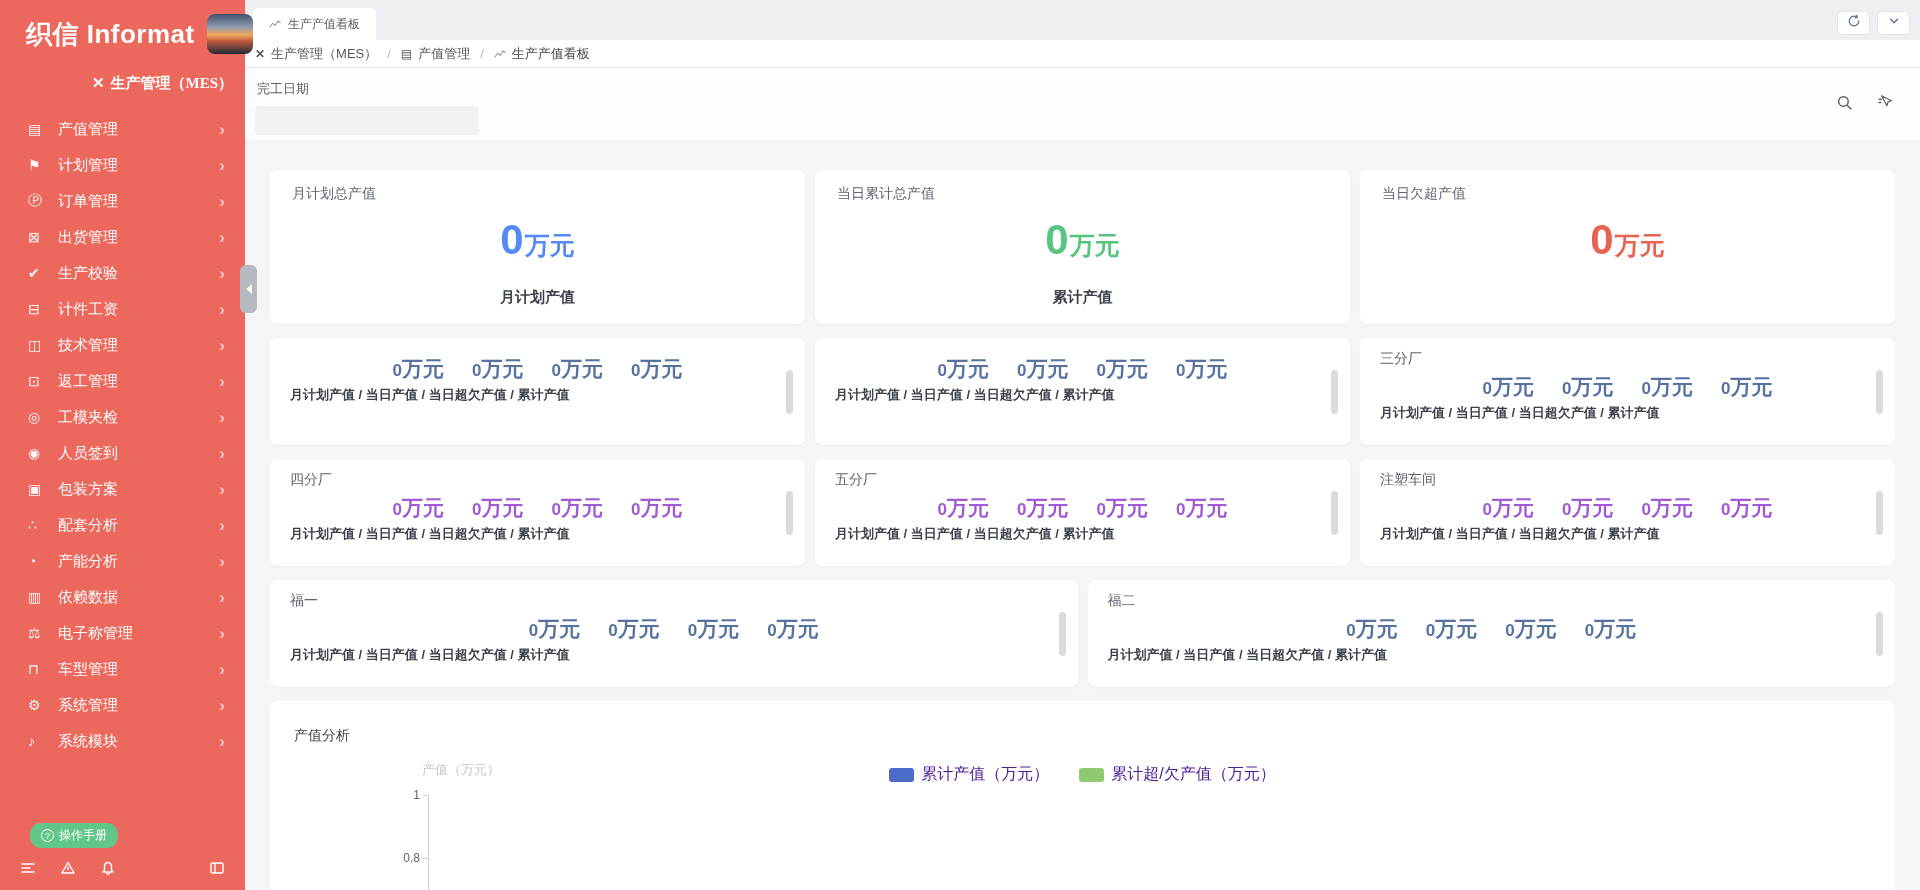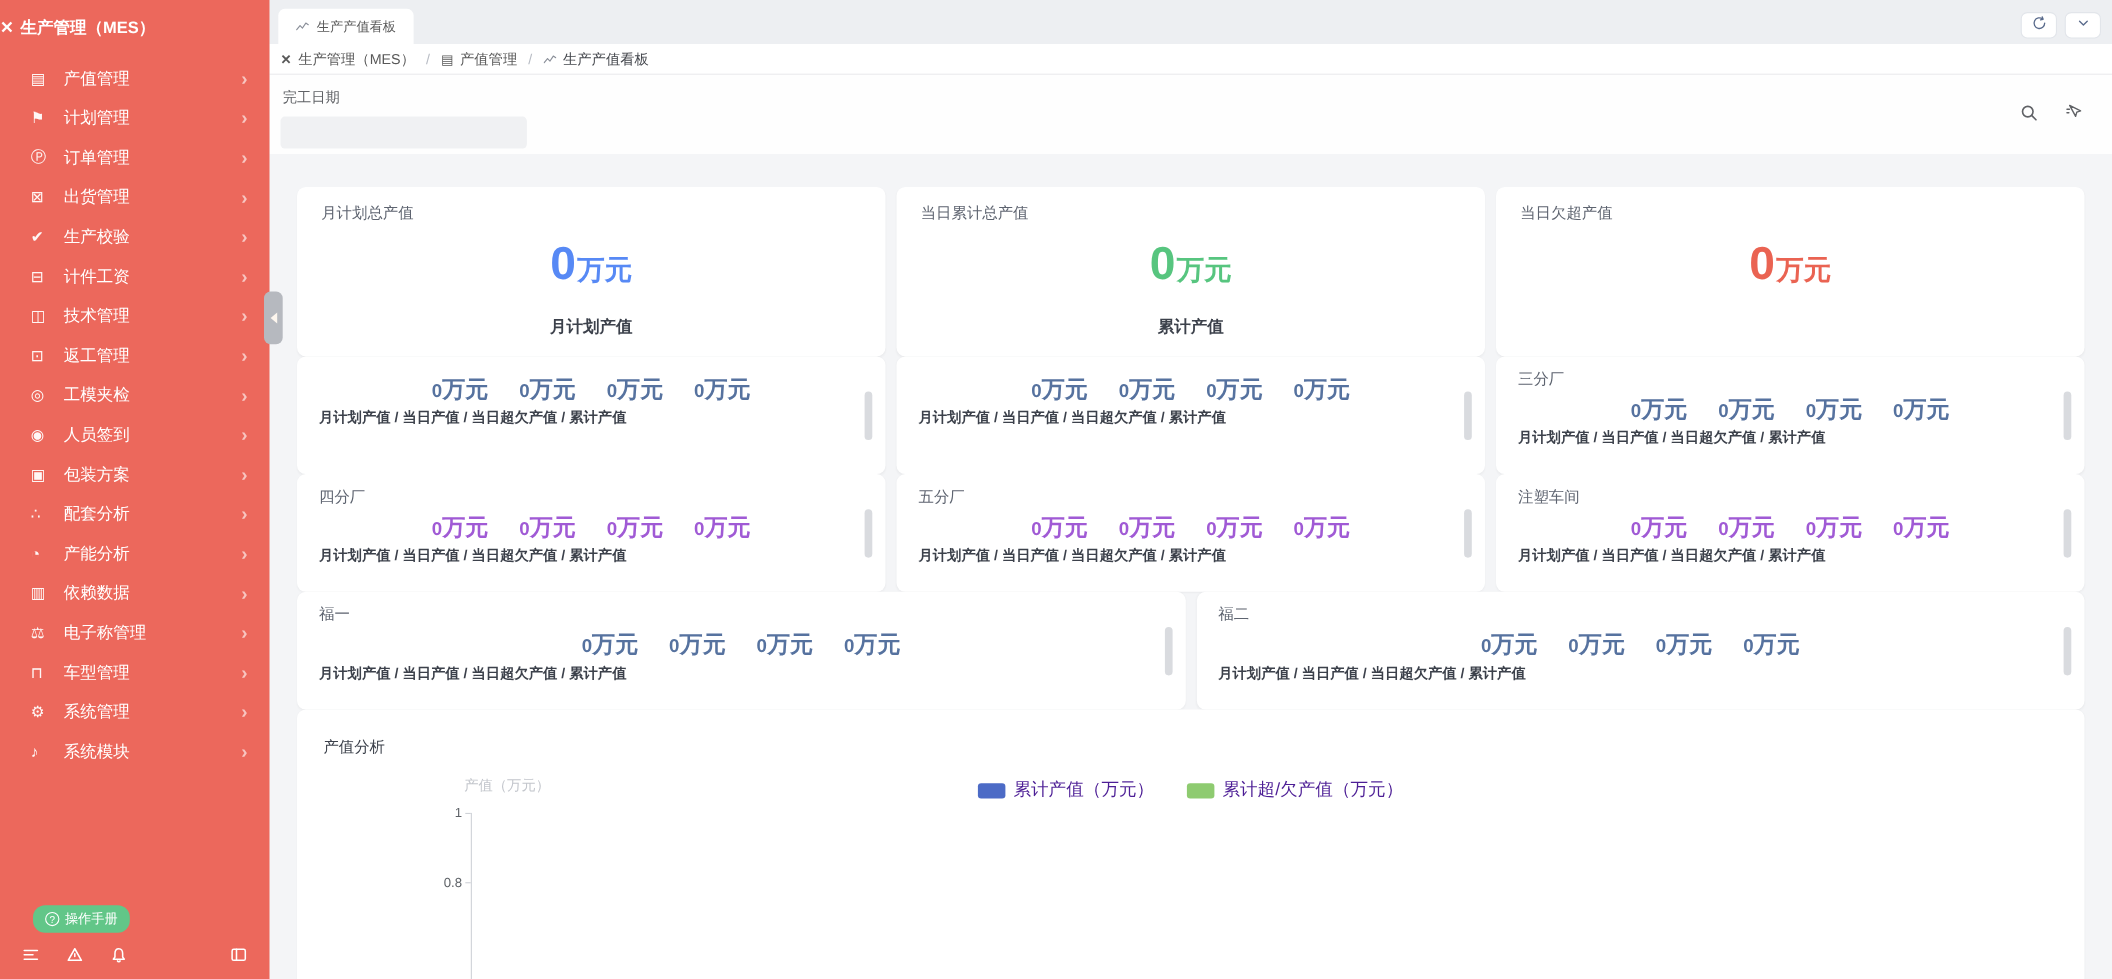--- a/index.html
+++ b/index.html
@@ -5,21 +5,21 @@
   * { margin:0; padding:0; box-sizing:border-box; }
   html,body { width:1920px; height:890px; overflow:hidden; }
   body { font-family:"Liberation Sans", sans-serif; background:#f4f5f7; display:flex; }
 
   
   .sidebar { width:245px; min-width:245px; height:890px; background:#ec685c; color:#fff; display:flex; flex-direction:column; position:relative; z-index:2; }
   .logo-row { display:flex; align-items:center; padding:14px 10px 4px 26px; gap:12px; }
   .logo-text { font-size:26px; font-weight:bold; letter-spacing:.5px; white-space:nowrap; }
   .avatar { width:46px; height:40px; border-radius:8px; flex:none;
             background:linear-gradient(180deg,#42506b 0%,#8c9ab0 32%,#f2a75e 52%,#c05a3c 68%,#20293a 100%); }
-  .module-row { text-align:left; padding:16px 0 8px; font-size:15px; font-weight:bold; }
+  .module-row { text-align:right; padding:16px 12px 8px; font-size:15px; font-weight:bold;font-family:Liberation Serif, serif; }
   .module-row .x-glyph { font-weight:bold; margin-right:6px; font-size:15px; }
   .menu { flex:1; padding-top:10px; overflow:hidden; }
   .menu-item { display:flex; align-items:center; height:36px; padding:0 20px 0 28px; font-size:15px; cursor:pointer; }
   .menu-icon { width:24px; font-size:14px; margin-right:6px; text-align:left; opacity:.95; }
   .menu-label { flex:1; }
   .menu-chevron { color:rgba(255,255,255,.62); font-size:17px; font-weight:bold; line-height:1; }
   .manual-btn { margin:6px 0 12px 30px; align-self:flex-start; background:#62c688; color:#fff; border:none;
                 border-radius:11px; font-size:12px; padding:4px 11px; display:flex; align-items:center; gap:5px; cursor:pointer;
                 font-family:inherit; }
   .manual-q { display:inline-block; width:13px; height:13px; border:1px solid #fff; border-radius:50%; font-size:9px; line-height:12px; text-align:center; }
@@ -49,21 +49,21 @@
   .crumb .x-glyph { font-weight:bold; }
   .crumb .icon svg { display:block; }
 
   .filter-panel { background:#fefefe; height:72px; padding:8px 16px 0 10px; position:relative; flex:none; }
   .filter-label { font-size:13px; color:#606266; margin:4px 0 8px 2px; }
   .filter-input { width:224px; height:29px; background:#f0f1f3; border:none; border-radius:4px; padding:0 8px; font-size:13px; color:#333; outline:none; }
   .filter-icons { position:absolute; right:26px; top:26px; display:flex; gap:24px; }
   .filter-icons .icon { cursor:pointer; }
   .filter-icons .icon svg { display:block; }
 
-  .content { flex:1; background:#f4f5f7; padding:30px 25px 0 25px; display:flex; flex-direction:column; overflow:hidden; }
+  .content { flex:1; background:#f4f5f7; padding:30px 25px 0 25px; display:flex; flex-direction:column; gap:14px; overflow:hidden; }
 
   .card { background:#fff; border-radius:8px; box-shadow:0 1px 2px rgba(0,0,0,.04); }
 
   .kpi-row { display:grid; grid-template-columns:repeat(3,1fr); gap:10px; height:154px; flex:none; }
   .kpi-card { padding:15px 22px; }
   .kpi-title { font-size:14px; color:#5e6470; }
   .kpi-value { text-align:center; margin-top:16px; font-weight:bold; line-height:1; }
   .kpi-value .num { font-size:42px; letter-spacing:-1px; }
   .kpi-value .unit { font-size:25px; margin-left:2px; }
   .kpi-label { text-align:center; font-size:15px; font-weight:bold; color:#3c414b; margin-top:27px; }
@@ -88,20 +88,24 @@
   .y-tick-1 { position:absolute; left:120px; top:87px; width:30px; text-align:right; font-size:12px; color:#5f6368; }
   .y-tick-2 { position:absolute; left:120px; top:150px; width:30px; text-align:right; font-size:12px; color:#5f6368; }
   .y-axis-line { position:absolute; left:158px; top:94px; bottom:0; border-left:1px solid #cfd2d7; }
   .tick-mark { position:absolute; left:153px; width:5px; height:1px; background:#cfd2d7; }
   .tm1 { top:94px; } .tm2 { top:157px; }
 </style>
 </head>
 <body>
 
 <aside class="sidebar">
+  <div class="logo-row">
+    <span class="logo-text">织信 Informat</span>
+    <span class="avatar"></span>
+  </div>
   <div class="module-row">
     <span class="x-glyph">✕</span><span>生产管理（MES）</span>
   </div>
   <nav class="menu" id="menu">
       <div class="menu-item">
         <span class="menu-icon">▤</span>
         <span class="menu-label">产值管理</span>
         <span class="menu-chevron">›</span>
       </div>
       <div class="menu-item">

